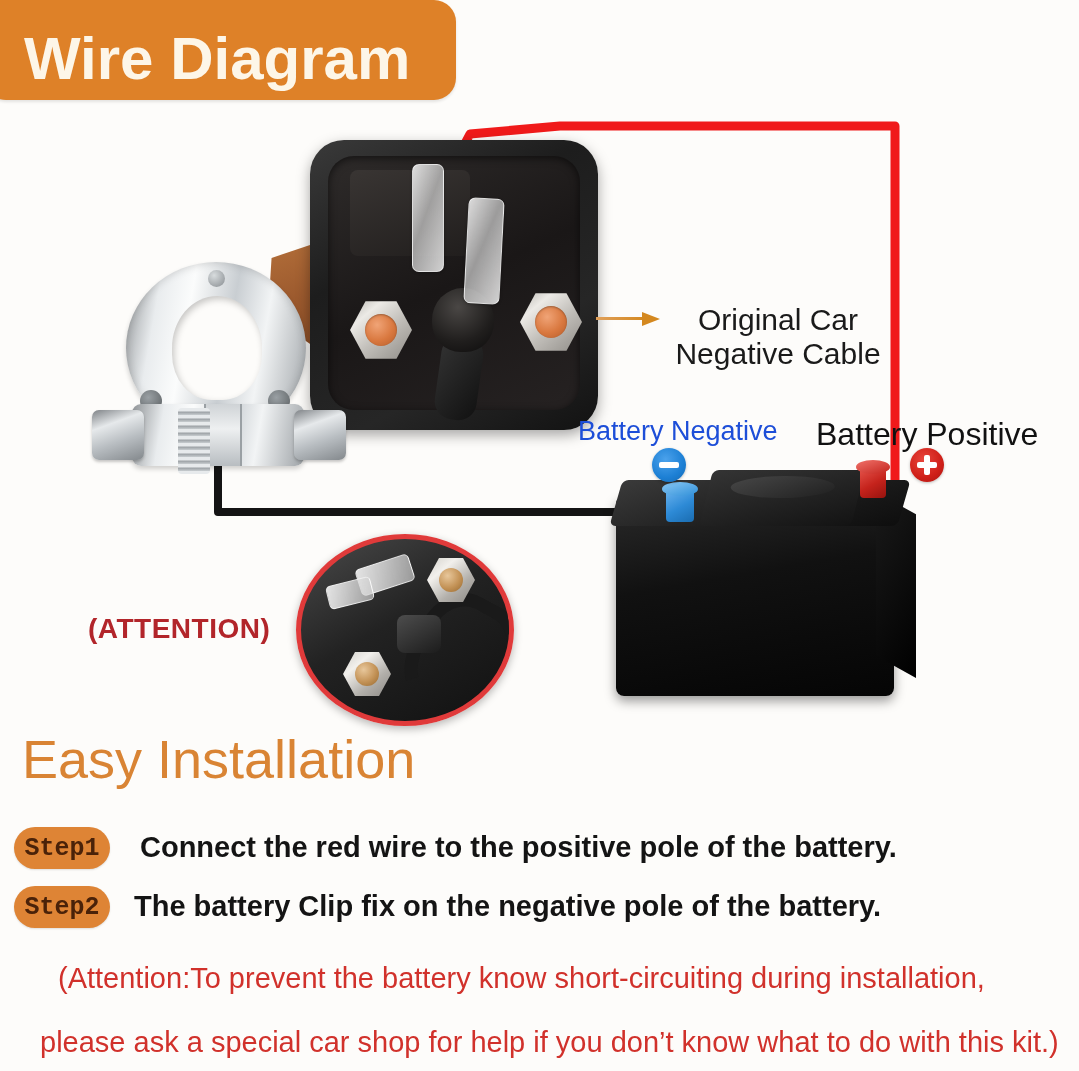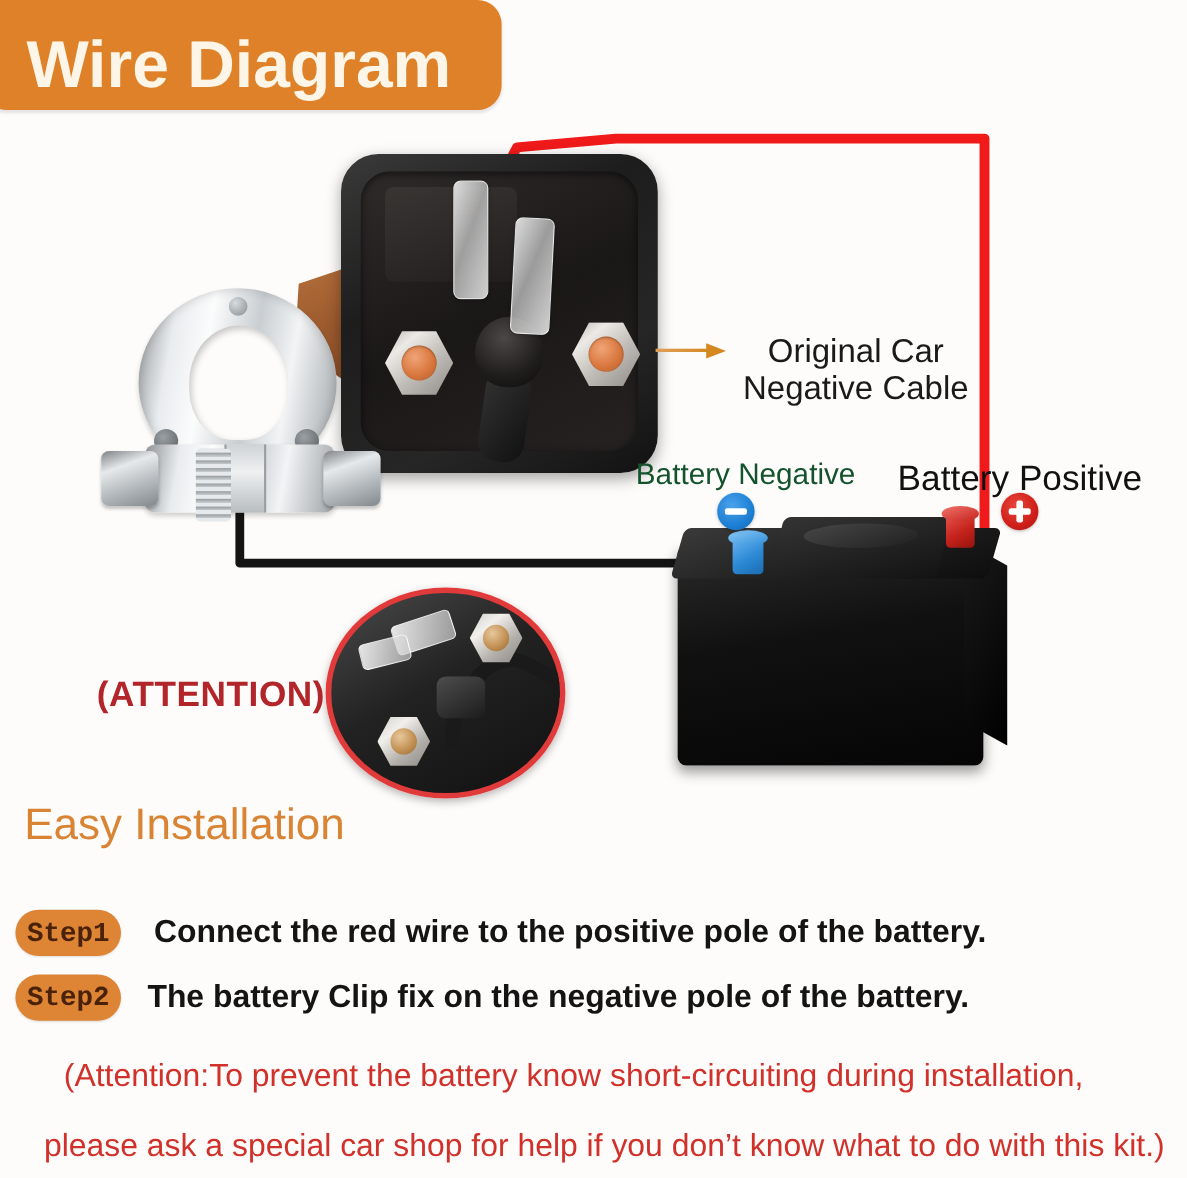--- a/index.html
+++ b/index.html
@@ -377,36 +377,36 @@
     border-bottom: 7px solid transparent;
   }
   #label-original-cable {
     position: absolute; left: 648px; top: 303px;
     width: 260px;
     font-size: 30px; color: #1a1a1a; line-height: 1.12;
     text-align: center;
   }
   #label-battery-negative {
     position: absolute; left: 578px; top: 416px;
-    font-size: 27px; color: #14532d; white-space: nowrap;
+    font-size: 27px; color: #1d4ed8; white-space: nowrap;
   }
   #label-battery-positive {
     position: absolute; left: 816px; top: 416px;
     font-size: 32px; color: #111; white-space: nowrap;
   }
   #label-attention-inset {
     position: absolute; left: 88px; top: 613px;
-    font-size: 32px; font-weight: bold; color: #B2252A;
+    font-size: 28px; font-weight: bold; color: #B2252A;
     letter-spacing: 0.5px; white-space: nowrap;
   }
 
   
   #easy-heading {
     position: absolute; left: 22px; top: 728px;
-    font-size: 40px; color: #D98434; white-space: nowrap;
+    font-size: 54px; color: #D98434; white-space: nowrap;
   }
   .step-row { position: absolute; left: 14px; height: 46px; }
   #step-row-1 { top: 827px; }
   #step-row-2 { top: 886px; }
   .step-pill {
     position: absolute; left: 0; top: 0;
     width: 96px; height: 42px;
     border-radius: 21px;
     background: #DE8435;
     color: #4A2209;

